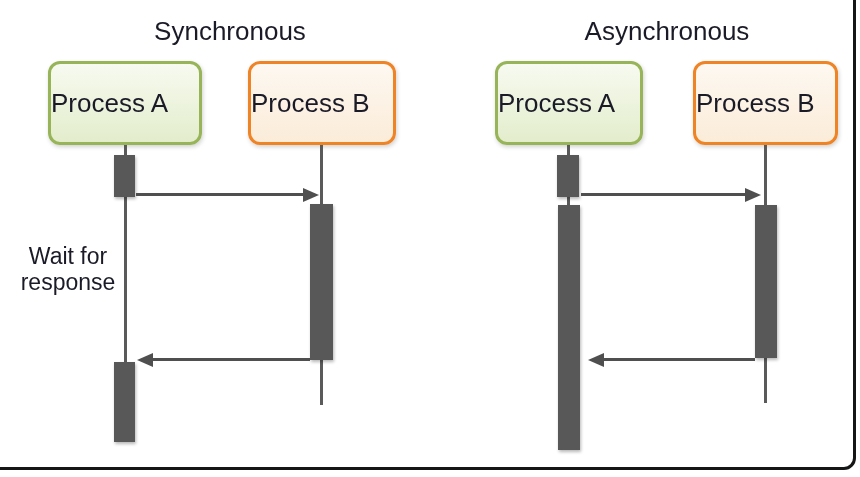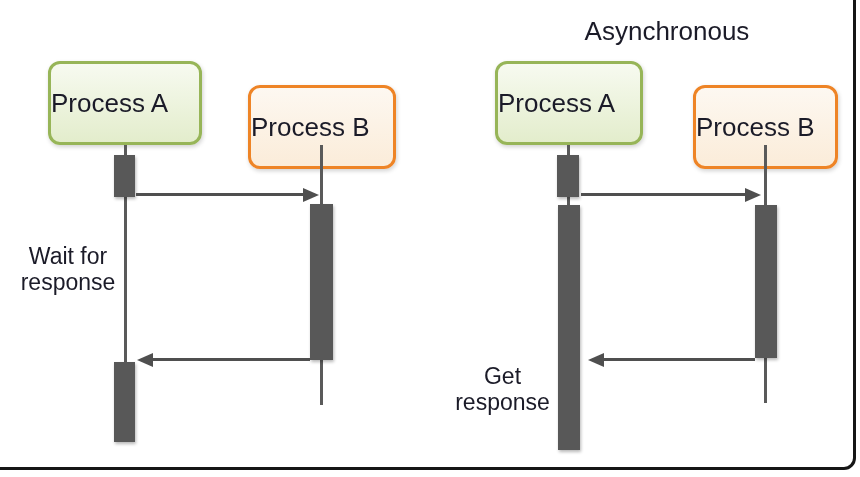--- a/index.html
+++ b/index.html
@@ -42,21 +42,20 @@
     font-size: 26px;
     box-shadow: 1px 2px 4px rgba(0,0,0,0.18);
   }
   .process-a {
     border: 3px solid #97b558;
     background: linear-gradient(180deg, #f7faf0 0%, #e3edcc 100%);
   }
   .process-b {
     border: 3px solid #ee8426;
     background: linear-gradient(180deg, #fdf8f1 0%, #fbecd9 100%);
-    margin-top: 24px;
   }
   .lifeline {
     position: absolute;
     width: 3px;
     background: #5a5a5a;
   }
   .activation-bar {
     position: absolute;
     background: #585858;
     box-shadow: 1px 2px 3px rgba(0,0,0,0.28);
@@ -86,20 +85,21 @@
     font-size: 23px;
     line-height: 26px;
     color: #1b1b28;
   }
 </style>
 </head>
 <body>
 
 <div id="stage">
 
+  <div class="diagram-title" style="left:110px; top:16px;">Synchronous</div>
 
   <div class="process-box process-a" style="left:48px; top:61px; width:154px;">
     <span>Process A</span>
   </div>
   <div class="process-box process-b" style="left:248px; top:61px; width:148px;">
     <span>Process B</span>
   </div>
 
   <div class="lifeline" style="left:124px; top:145px; height:297px;"></div>
   <div class="lifeline" style="left:320px; top:145px; height:260px;"></div>
@@ -131,16 +131,15 @@
   <div class="activation-bar" style="left:557px; top:155px; width:22px; height:42px;"></div>
   <div class="activation-bar" style="left:558px; top:205px; width:22px; height:245px;"></div>
   <div class="activation-bar" style="left:755px; top:205px; width:22px; height:153px;"></div>
 
   <div class="msg-line" style="left:581px; top:193px; width:165px;"></div>
   <div class="arrow-head-right" style="left:745px; top:188px;"></div>
 
   <div class="msg-line" style="left:603px; top:358px; width:152px;"></div>
   <div class="arrow-head-left" style="left:588px; top:353px;"></div>
 
-  <div class="side-label" style="left:440px; top:363px; width:125px;">Get response</div>
 
   <div class="frame"></div>
 </div>
 
 </body></html>

